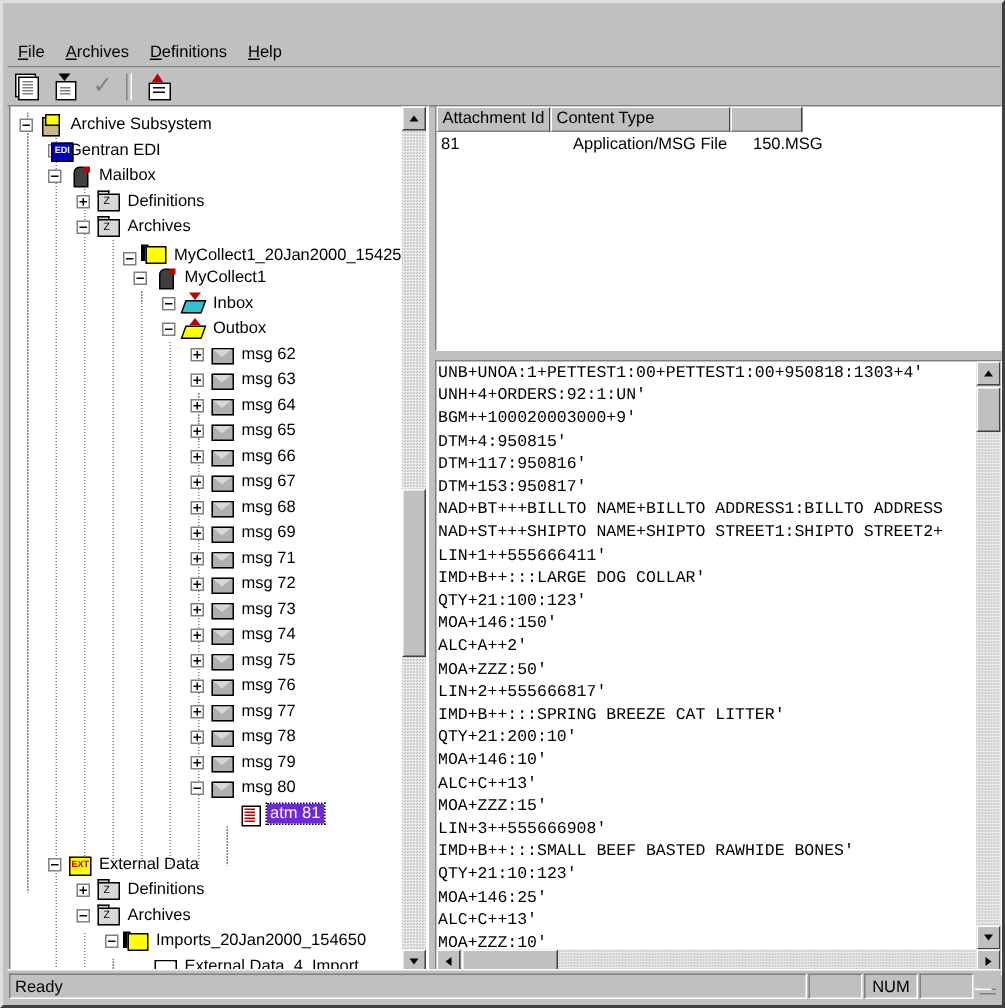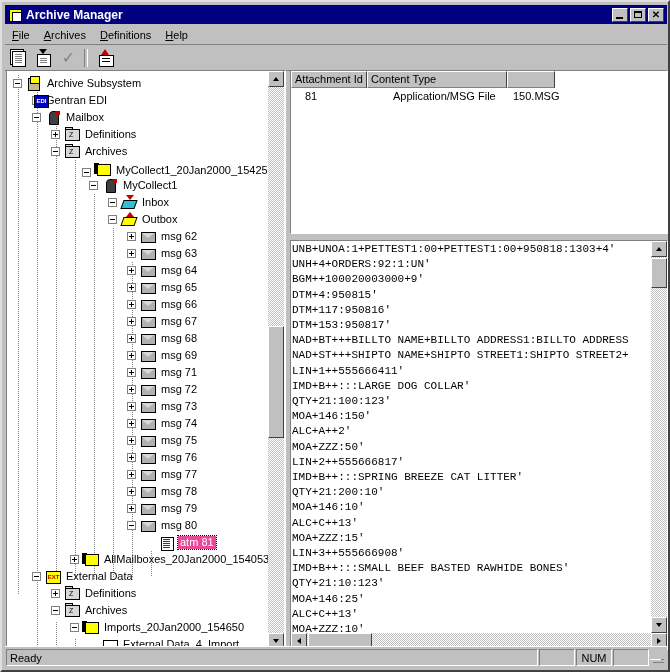--- a/index.html
+++ b/index.html
@@ -148,21 +148,21 @@
   #tree-inner {
     position:absolute; left:0; top:0; width:262px; height:578px;
     overflow:hidden;
   }
   .tnode {
     position:absolute; height:17px; left:0;
     display:flex; align-items:center; white-space:nowrap;
     font-size:11px; color:#000;
   }
   .tlabel { padding:0 2px; line-height:13px; }
-  .tlabel.sel { background:#ec4899; color:#ffffff; outline:1px dotted #000; }
+  .tlabel.sel { background:#6d28d9; color:#ffffff; outline:1px dotted #000; }
   .expander {
     width:9px; height:9px; background:#fff; border:1px solid #808080;
     position:relative; box-sizing:border-box; flex:0 0 auto;
     margin-right:3px;
   }
   .expander:before {
     content:""; position:absolute; left:1px; top:3px; width:5px; height:1px; background:#000;
   }
   .expander.plus:after {
     content:""; position:absolute; left:3px; top:1px; width:1px; height:5px; background:#000;
@@ -300,21 +300,21 @@
   }
   .lv-header { display:flex; height:17px; }
   .lv-th {
     background:#c0c0c0;
     border-top:1px solid #ffffff; border-left:1px solid #ffffff;
     border-right:1px solid #404040; border-bottom:1px solid #808080;
     box-sizing:border-box; font-size:11px; padding:1px 0 0 3px;
     color:#000; overflow:hidden; white-space:nowrap;
   }
   .lv-row { display:flex; height:15px; align-items:center; font-size:11px; }
-  .lv-td { padding-left:14px; box-sizing:border-box; white-space:nowrap; overflow:hidden; }
+  .lv-td { padding-left:3px; box-sizing:border-box; white-space:nowrap; overflow:hidden; }
   
   #text-panel {
     position:absolute; left:288px; top:238px; width:378px; height:410px;
     border-top:1px solid #808080; border-left:1px solid #808080;
     border-right:1px solid #fff; border-bottom:1px solid #fff;
     background:#fff; box-sizing:border-box; overflow:hidden;
   }
   #text-body {
     position:absolute; left:1px; top:1px; width:358px; height:390px;
     overflow:hidden;
@@ -345,38 +345,20 @@
     position:absolute; right:1px; bottom:1px; width:11px; height:1px;
     background:#808080;
     box-shadow: -3px -3px 0 #ffffff, 0 -3px 0 #808080;
   }
 </style>
 </head>
 <body>
 
 <div class="win">
 
-  <div class="titlebar">
-    <div class="title-icon">
-      <div class="f1"></div>
-        <div class="f2"></div>
-    </div>
-    <div class="title-text">Archive Manager</div>
-    <div class="title-btns">
-      <div class="tbtn">
-          <div class="min-bar"></div>
-        </div>
-      <div class="tbtn">
-          <div class="max-box"></div>
-        </div>
-      <div class="tbtn">
-          <div class="close-x">✕</div>
-        </div>
-    </div>
-  </div>
 
   <div class="menubar">
     <div class="menu-item"><u>F</u>ile</div>
     <div class="menu-item"><u>A</u>rchives</div>
     <div class="menu-item"><u>D</u>efinitions</div>
     <div class="menu-item"><u>H</u>elp</div>
   </div>
 
   <div class="toolbar">
     <div class="tool-btn">
@@ -609,28 +591,20 @@
           </div>
           <span class="tlabel">msg 80</span>
         </div>
         <div class="tnode" style="top: 463px; left: 139px;">
           <div class="expander none"></div>
           <div class="ti ti-doc">
             <div class="d"></div>
           </div>
           <span class="tlabel sel">atm 81</span>
         </div>
-        <div class="tnode" style="top: 480px; left: 63px;">
-          <div class="expander plus"></div>
-          <div class="ti ti-yfold">
-            <div class="tab"></div>
-            <div class="f"></div>
-          </div>
-          <span class="tlabel">AllMailboxes_20Jan2000_154053</span>
-        </div>
         <div class="tnode" style="top: 497px; left: 25px;">
           <div class="expander"></div>
           <div class="ti ti-ext">
             <div class="sq">EXT</div>
           </div>
           <span class="tlabel">External Data</span>
         </div>
         <div class="tnode" style="top: 514px; left: 44px;">
           <div class="expander plus"></div>
           <div class="ti ti-fold">
@@ -673,21 +647,21 @@
       </div>
     <div class="sb-thumb" id="tree-thumb" style="left: 0px; width: 16px; height: 112px; top: 254.6px;"></div>
     <div class="sb-btn" style="left:0; bottom:0;">
         <i class="ar ar-dn"></i>
       </div>
   </div>
 
   <div id="list-panel">
     <div class="lv-header" id="lv-header">
         <div class="lv-th" style="width: 76px;">Attachment Id</div>
-        <div class="lv-th" style="width: 140px;">Content Type</div>
+        <div class="lv-th" style="width: 120px;">Content Type</div>
         <div class="lv-th" style="width: 48px;"></div>
       </div>
     <div id="lv-body">
         <div class="lv-row">
           <div class="lv-td" style="width: 88px;">81</div>
           <div class="lv-td" style="width: 120px;">Application/MSG File</div>
           <div class="lv-td" style="width: 120px;">150.MSG</div>
         </div>
       </div>
   </div>

